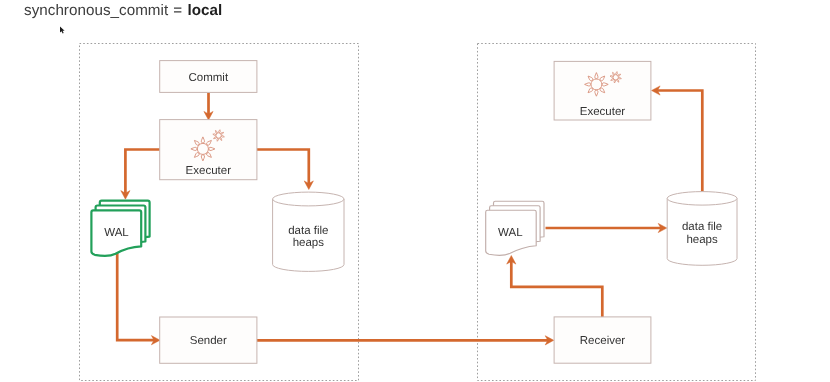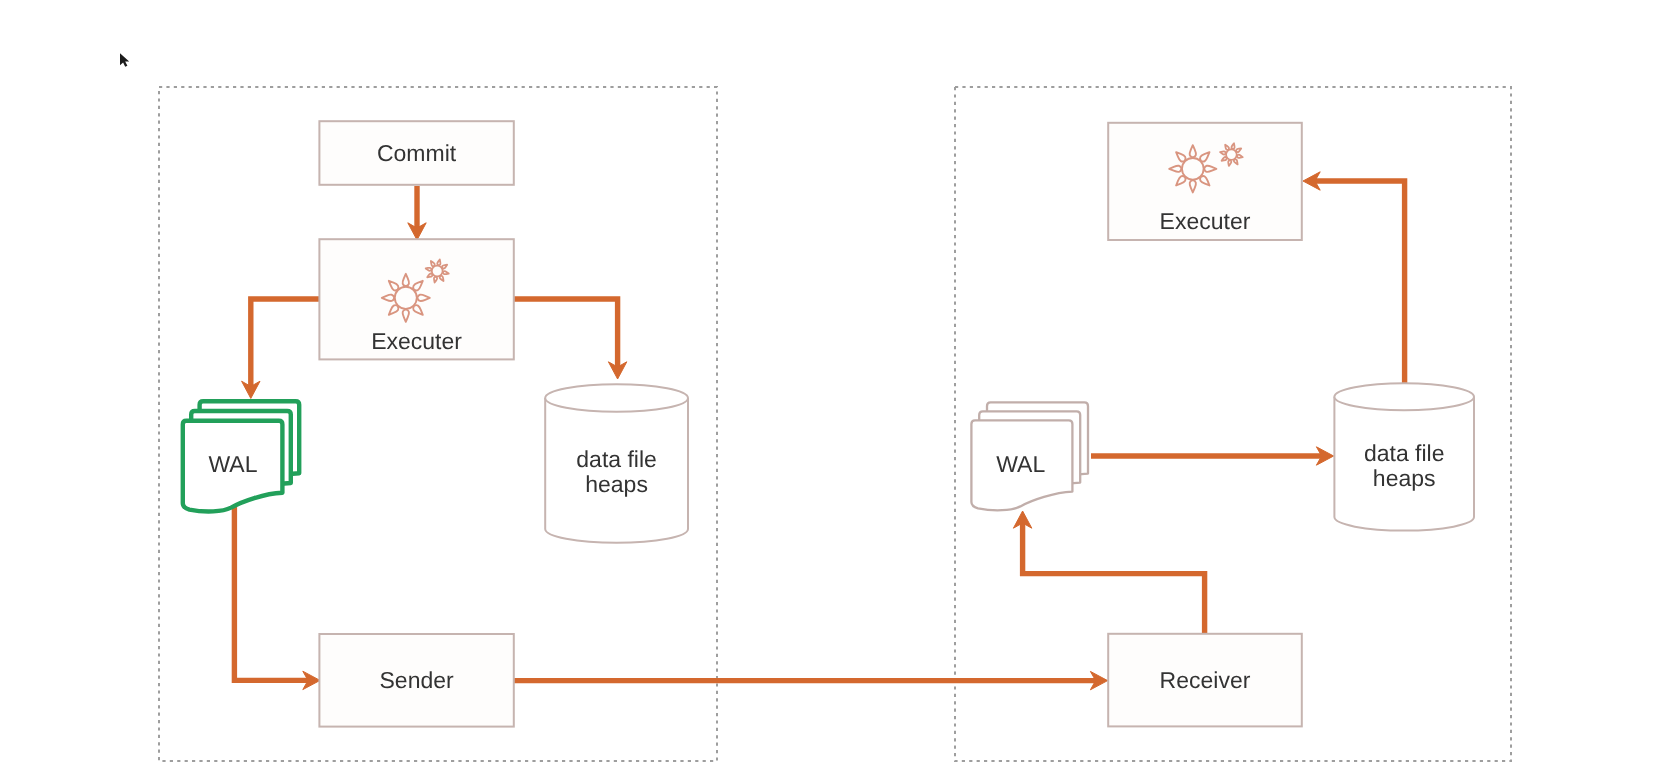--- a/index.html
+++ b/index.html
@@ -19,20 +19,21 @@
   svg#diagram{position:absolute;left:0;top:0;width:830px;height:382px;shape-rendering:geometricPrecision;}
   
   #caption, svg text{-webkit-font-smoothing:antialiased;}
   #stage{will-change:transform;transform:translateZ(0);}
 </style>
 </head>
 <body>
 
 <div id="stage">
 
+  <div id="caption"><span>synchronous_commit = </span><span class="b">local</span></div>
 
   <svg id="diagram" viewBox="0 0 830 382">
 
     <g>
       <rect class="grp" x="79.5" y="43.5" width="279" height="337" fill="none" stroke="#9e9e9e" stroke-width="1" stroke-dasharray="1.6 2.1"></rect>
       <rect class="grp" x="477.5" y="43.5" width="278" height="337" fill="none" stroke="#9e9e9e" stroke-width="1" stroke-dasharray="1.6 2.1"></rect>
     </g>
 
     <g>
       <g class="edge">

